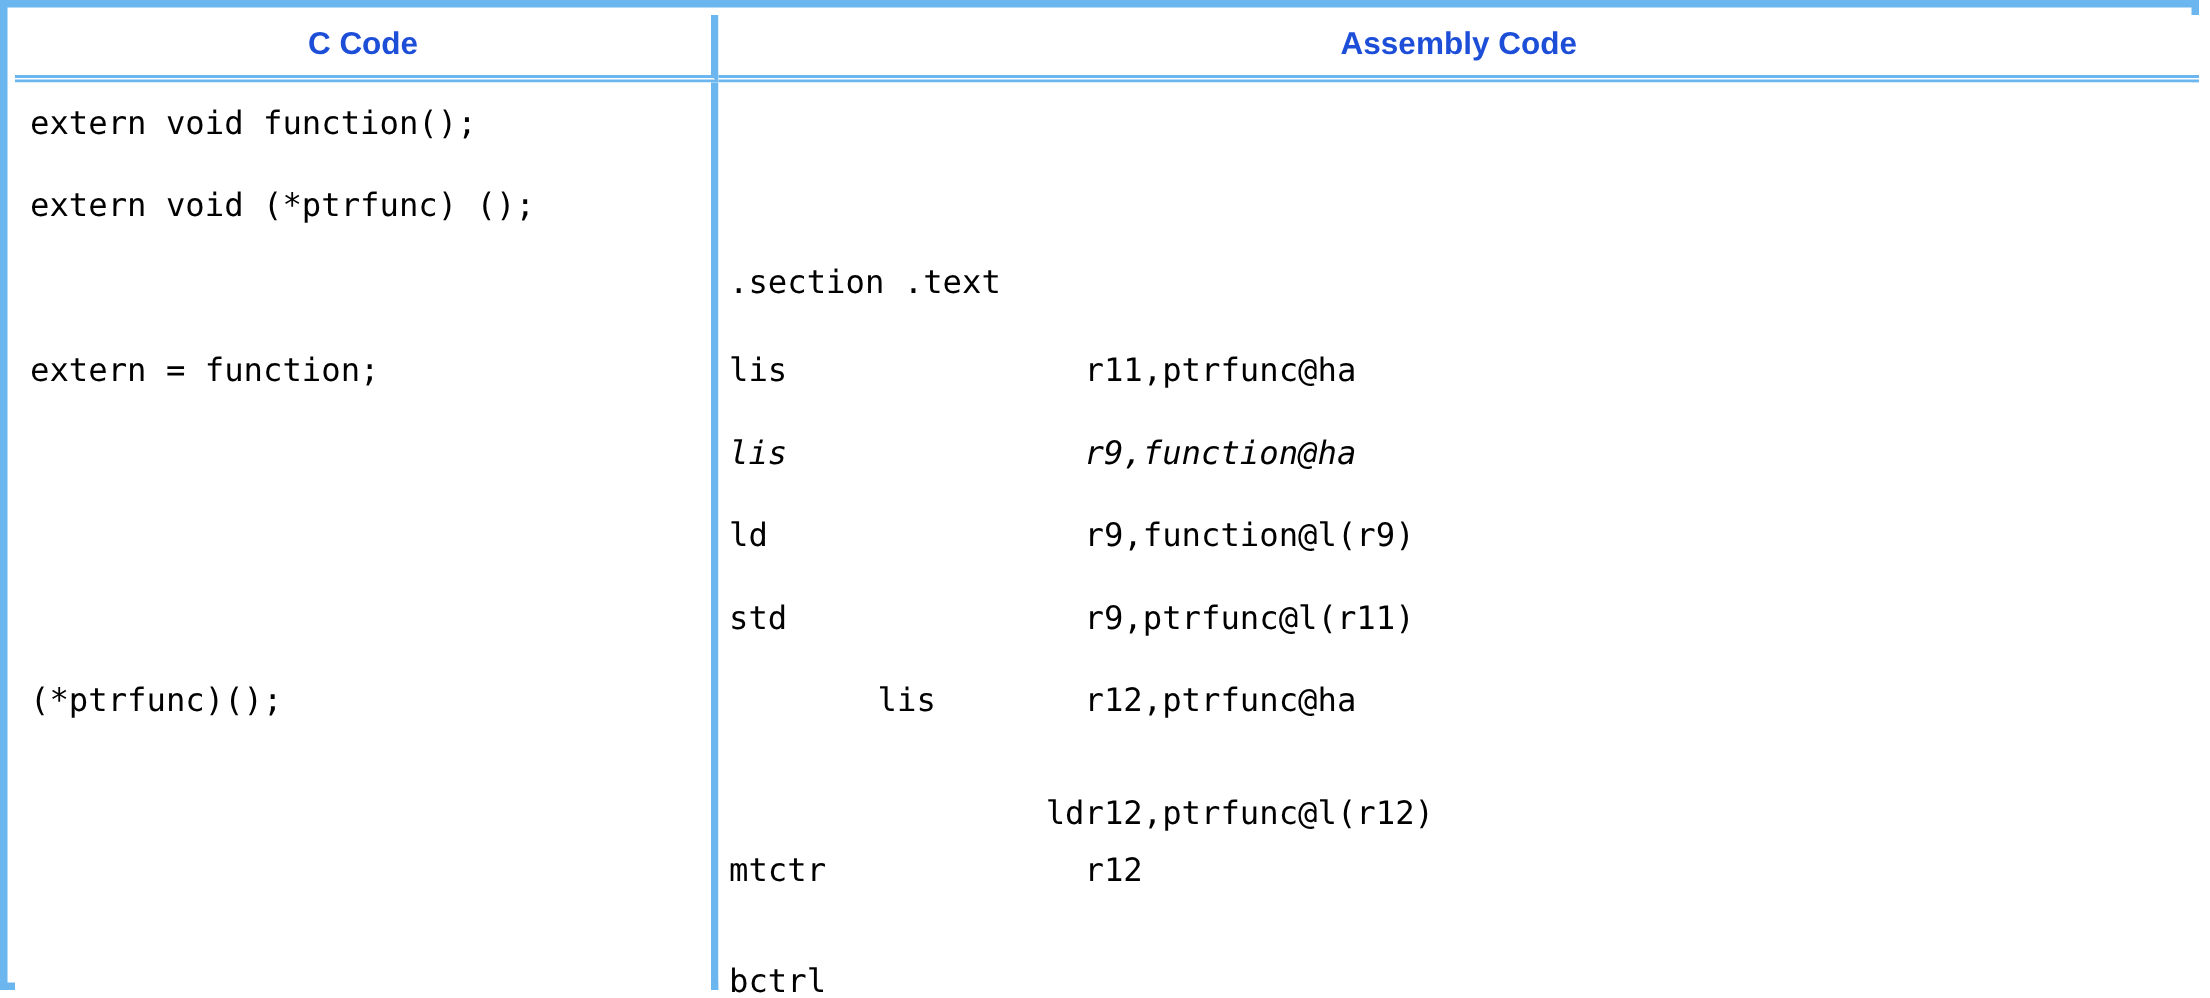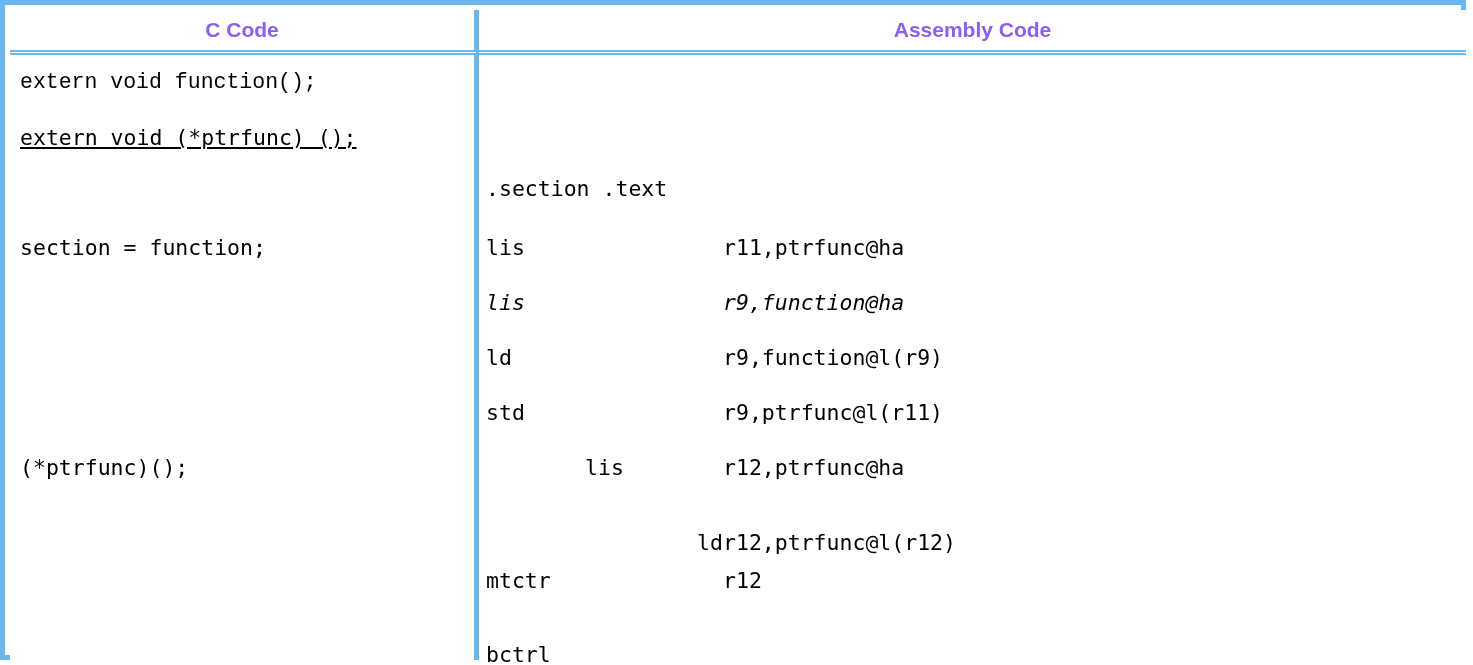--- a/index.html
+++ b/index.html
@@ -41,21 +41,21 @@
   .col-c    { width: 469px; }
   .col-asm  { width: 987px; }
 
   
   .hdr-cell {
     height: 45px;
     box-sizing: border-box;
     vertical-align: middle;
     font-family: "Liberation Sans", sans-serif;
     font-size: 21px;
-    color: #8b5cf6;
+    color: #1d4ed8;
     background: #ffffff;
     border-bottom: 5px double #6CB6F0;
     padding: 0;
   }
   .hdr-cell.c-hdr {
     border-right: 5px solid #6CB6F0;
   }
 
   
   .body-cell {
@@ -96,22 +96,22 @@
   }
   .asm-mnemonic {
     display: inline-block;
     width: 237px;
   }
   .asm-operand {
     display: inline-block;
   }
 
   
-  .r0 { top:   0px; font-family: Liberation Mono, monospace; }
-  .r1 { top:  55px; text-decoration: underline; }
+  .r0 { top:   0px; }
+  .r1 { top:  55px; }
   .r2 { top: 106px; }
   .r3 { top: 165px; }
   .r4 { top: 220px; font-style: italic; }
   .r5 { top: 275px; }
   .r6 { top: 330px; }
   .r7 { top: 385px; text-align: center; }
   .r8 { top: 460px; text-align: right; }
   .r9 { top: 498px; }
   .r10{ top: 572px; }
 </style>
@@ -127,21 +127,21 @@
     </colgroup>
     <thead>
       <tr>
         <th class="hdr-cell c-hdr">C Code</th>
         <th class="hdr-cell asm-hdr">Assembly Code</th>
       </tr>
     </thead>
     <tbody>
       <tr>
         <td class="body-cell c-body">
-          <div class="code-block" id="c-code-block"><div class="code-line r0">extern void function();</div><div class="code-line r1">extern void (*ptrfunc) ();</div><div class="code-line r3">section = function;</div><div class="code-line r7">(*ptrfunc)();</div></div>
+          <div class="code-block" id="c-code-block"><div class="code-line r0">extern void function();</div><div class="code-line r1">extern void (*ptrfunc) ();</div><div class="code-line r3">extern = function;</div><div class="code-line r7">(*ptrfunc)();</div></div>
         </td>
         <td class="body-cell asm-body">
           <div class="code-block" id="asm-code-block"><div class="asm-line r2"><span class="asm-mnemonic">.section .text</span><span class="asm-operand"></span></div><div class="asm-line r3"><span class="asm-mnemonic">lis</span><span class="asm-operand">r11,ptrfunc@ha</span></div><div class="asm-line r4"><span class="asm-mnemonic">lis</span><span class="asm-operand">r9,function@ha</span></div><div class="asm-line r5"><span class="asm-mnemonic">ld</span><span class="asm-operand">r9,function@l(r9)</span></div><div class="asm-line r6"><span class="asm-mnemonic">std</span><span class="asm-operand">r9,ptrfunc@l(r11)</span></div><div class="asm-line r7"><span class="asm-mnemonic">lis</span><span class="asm-operand">r12,ptrfunc@ha</span></div><div class="asm-line r8"><span class="asm-mnemonic">ld</span><span class="asm-operand">r12,ptrfunc@l(r12)</span></div><div class="asm-line r9"><span class="asm-mnemonic">mtctr</span><span class="asm-operand">r12</span></div><div class="asm-line r10"><span class="asm-mnemonic">bctrl</span><span class="asm-operand"></span></div></div>
         </td>
       </tr>
     </tbody>
   </table>
 
 </div>
 

